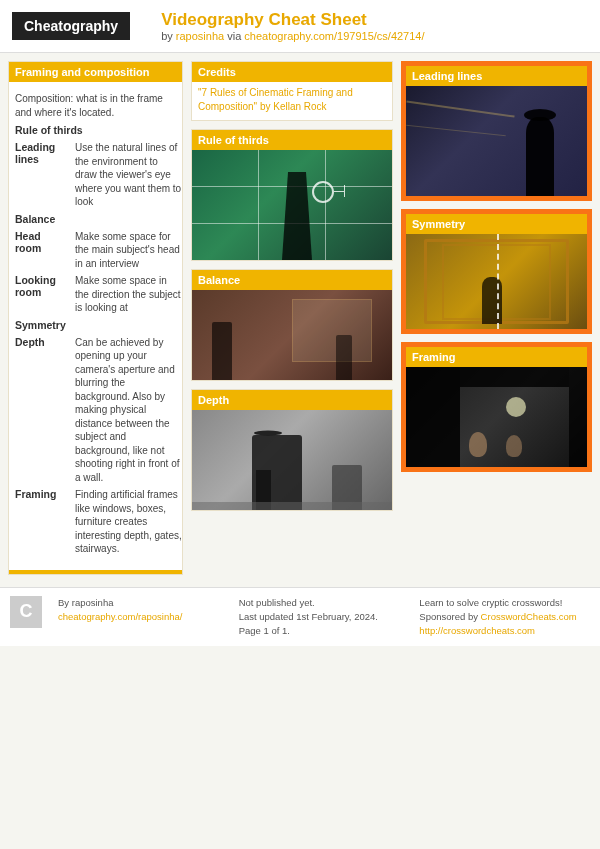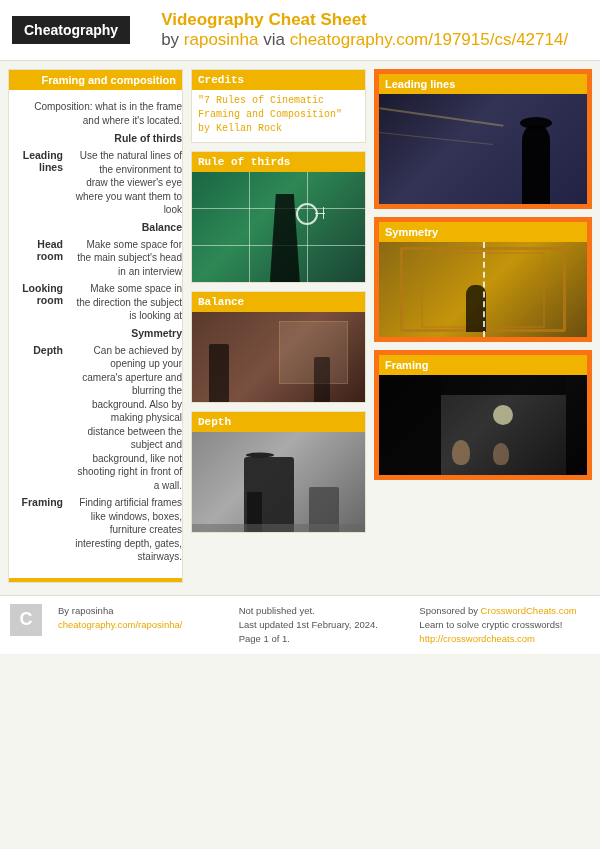--- a/index.html
+++ b/index.html
@@ -32,47 +32,45 @@
     .header-title {
       display: flex;
       flex-direction: column;
     }
     .header-main-title {
       font-size: 17px;
       color: #e8a800;
       font-weight: bold;
     }
     .header-sub {
-      font-size: 17px;
+      font-size: 11px;
       color: #555;
     }
     .header-sub a {
       color: #e8a800;
       text-decoration: none;
     }
 
     
     .main-content {
       display: flex;
       gap: 0;
       padding: 8px;
     }
 
     
     .col-left {
       width: 175px;
       flex-shrink: 0;
       margin-right: 8px;
-      text-align: right;
     }
     .col-middle {
-      width: 175px;
+      width: 202px;
       flex-shrink: 0;
       margin-right: 8px;
-      font-family: Liberation Mono, monospace;
     }
     .col-right {
       flex: 1;
     }
 
     
     .left-section {
       background: #fff;
       border: 1px solid #e8e0c8;
       margin-bottom: 0;
@@ -430,19 +428,19 @@
   <div class="footer-col">
     <div>By raposinha</div>
     <a href="#" class="footer-link">cheatography.com/raposinha/</a>
   </div>
   <div class="footer-col">
     <div>Not published yet.</div>
     <div>Last updated 1st February, 2024.</div>
     <div>Page 1 of 1.</div>
   </div>
   <div class="footer-col">
+    <div>Learn to solve cryptic crosswords!</div>
     <div>
       <span>Sponsored by </span><a href="#" class="footer-link">CrosswordCheats.com</a>
     </div>
-    <div>Learn to solve cryptic crosswords!</div>
     <a href="#" class="footer-link">http://crosswordcheats.com</a>
   </div>
 </div>
 
 </body></html>

